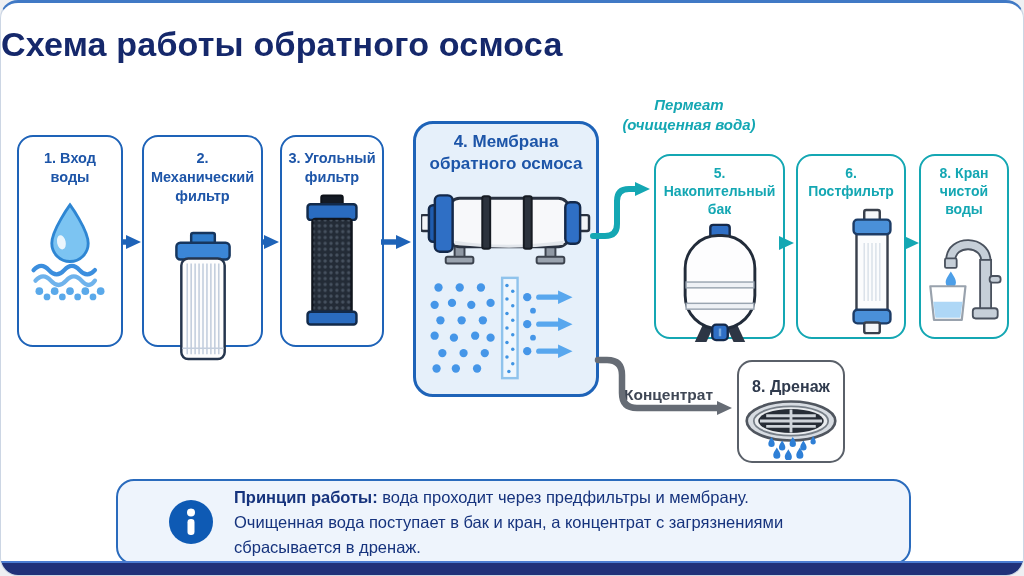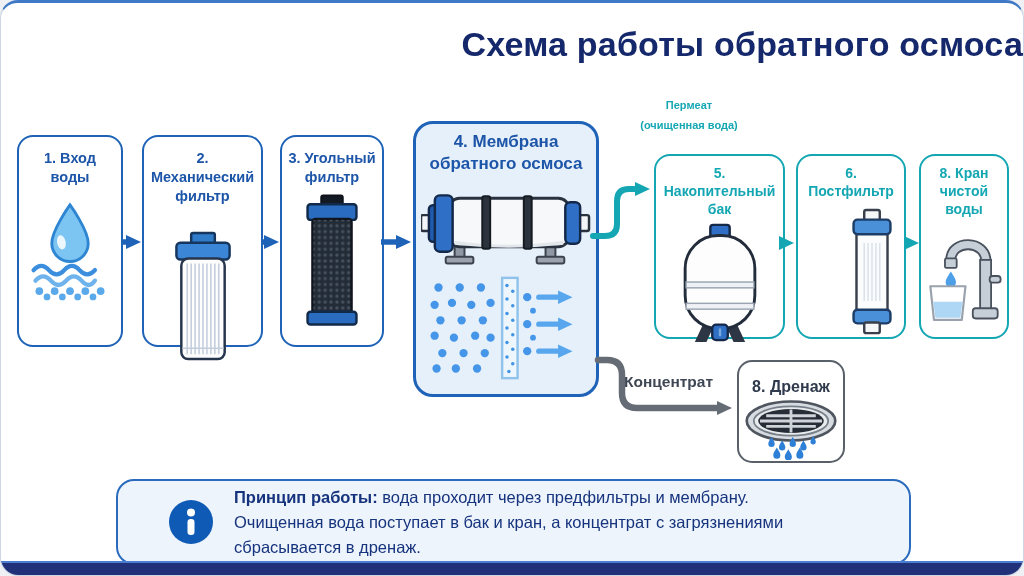--- a/index.html
+++ b/index.html
@@ -1,18 +1,18 @@
 <!DOCTYPE html>
 <html style="--navy: #15286b; --blue: #1e63b8; --blue_text: #1d55a8; --teal: #14a7b3; --gray_arrow: #666c75; --dark_label: #2f3a4d; --panel_bg: #e6f0fa; --info_bg: #eef4fc; --info_text: #16337d; --footer: #203179; --footer_edge: #4b7dd2;"><head>
 <meta charset="utf-8">
 <style>
   html,body{margin:0;padding:0;background:#eef0f3;font-family:"Liberation Sans","DejaVu Sans",sans-serif;}
   .canvas{position:relative;width:1024px;height:576px;background:#ffffff;border-radius:18px;overflow:hidden;
           border:1px solid #ccd6e4;border-top:3px solid #4079c5;box-sizing:border-box;}
-  .title{position:absolute;left:0;top:22px;width:100%;margin:0;text-align:right;
+  .title{position:absolute;left:0;top:22px;width:100%;margin:0;text-align:left;
          font-size:34px;font-weight:bold;color:var(--navy,#15286b);letter-spacing:.2px;}
   .connectors{position:absolute;left:0;top:0;pointer-events:none;z-index:5;}
   .c-blue{stroke:var(--blue,#1e63b8);stroke-width:5.5;fill:none;}
   .c-teal{stroke:var(--teal,#14a7b3);stroke-width:6;fill:none;}
   .c-gray{stroke:var(--gray_arrow,#666c75);stroke-width:6.5;fill:none;}
   .mhb{fill:var(--blue,#1e63b8);} .mht{fill:var(--teal,#14a7b3);} .mhg{fill:var(--gray_arrow,#666c75);}
   .step-box{position:absolute;background:#fff;border:2.5px solid var(--blue,#1e63b8);border-radius:16px;
             display:flex;flex-direction:column;align-items:center;box-sizing:border-box;z-index:2;}
   .step-label{font-weight:bold;text-align:center;color:var(--blue_text,#1d55a8);font-size:14.5px;line-height:19px;padding:12px 4px 0 4px;}
   #box1{left:16px;top:132px;width:106px;height:212px;}
@@ -20,22 +20,22 @@
   #box3{left:279px;top:132px;width:104px;height:212px;}
   #box4{left:412px;top:118px;width:186px;height:276px;background:var(--panel_bg,#e6f0fa);border-width:3px;border-radius:20px;}
   #box4 .step-label{font-size:17px;line-height:22px;padding-top:7px;}
   #box5{left:653px;top:151px;width:131px;height:185px;border-color:var(--teal,#14a7b3);}
   #box6{left:795px;top:151px;width:110px;height:185px;border-color:var(--teal,#14a7b3);align-items:flex-end;}
   #box7{left:918px;top:151px;width:90px;height:185px;border-color:var(--teal,#14a7b3);}
   .teal-label{color:var(--teal,#14a7b3);font-size:14px;line-height:18px;padding-top:8px;}
   #box8{left:736px;top:357px;width:108px;height:103px;border-color:#5a6069;border-radius:15px;}
   #box8 .step-label{color:var(--dark_label,#2f3a4d);font-size:16px;padding-top:15px;}
   .float-label{position:absolute;font-weight:bold;text-align:center;z-index:3;}
-  #permeate{left:603px;top:92px;width:170px;color:var(--teal,#14a7b3);font-size:11px;line-height:20px;}
-  #concentrate{left:610px;top:370px;width:115px;color:#3f4755;font-size:15.5px;}
+  #permeate{left:603px;top:92px;width:170px;color:var(--teal,#14a7b3);font-size:15px;line-height:20px;font-style:italic;}
+  #concentrate{left:610px;top:383px;width:115px;color:#3f4755;font-size:15.5px;}
   .info-box{position:absolute;left:115px;top:476px;width:795px;height:86px;background:var(--info_bg,#eef4fc);
             border:2px solid #2a6bbd;border-radius:18px;box-sizing:border-box;display:flex;align-items:center;z-index:2;padding-left:30px;}
   .info-icon-wrap{margin-left:20px;flex:0 0 auto;display:flex;}
   .info-text{margin-left:20px;color:var(--info_text,#16337d);font-size:16.5px;line-height:25px;}
   .info-text .b{font-weight:bold;}
   .footer-bar{position:absolute;left:0;right:0;bottom:0;height:12px;background:var(--footer,#203179);
               border-top:2px solid var(--footer_edge,#4b7dd2);z-index:6;}
   .icon{flex:0 0 auto;}
 </style>
 </head>

